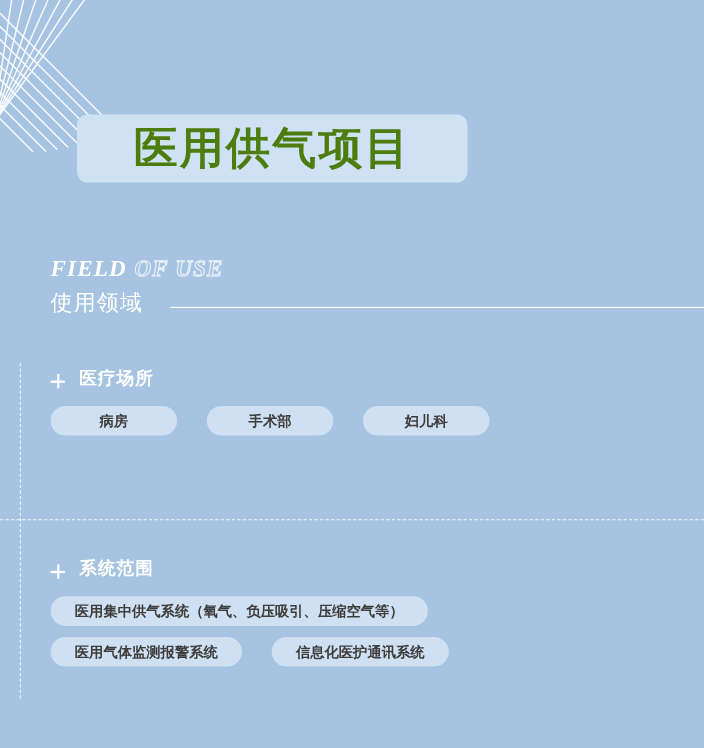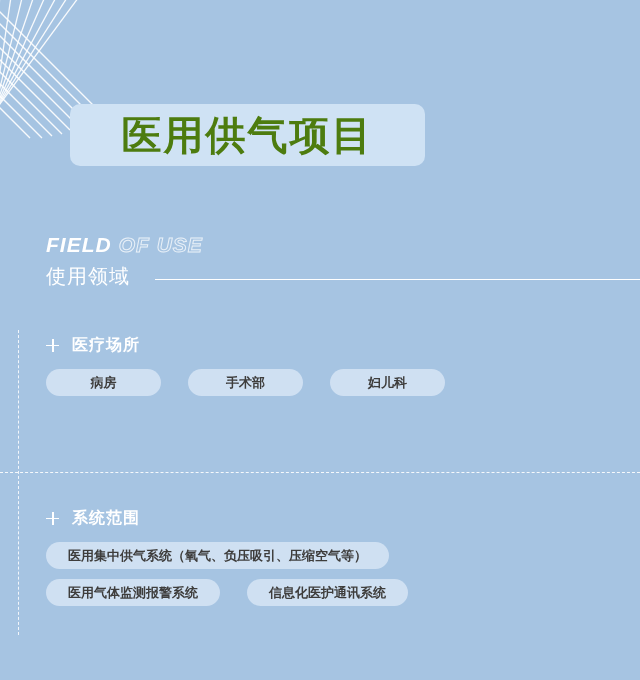--- a/index.html
+++ b/index.html
@@ -71,20 +71,21 @@
   .eyebrow {
     position: absolute;
     left: 46px;
     top: 234px;
     font-size: 21px;
     font-style: italic;
     font-weight: bold;
     letter-spacing: 1px;
     line-height: 1;
     white-space: nowrap;
+    font-family: Liberation Serif, serif;
   }
   .eyebrow .solid {
     color: #ffffff;
   }
   .eyebrow .outline {
     color: transparent;
     -webkit-text-stroke: 1px rgba(255,255,255,0.75);
     margin-left: 7px;
   }
 
@@ -116,21 +117,21 @@
   .group {
     position: absolute;
     left: 46px;
     right: 20px;
   }
   .group-venues { top: 337px; }
   .group-scope  { top: 510px; }
 
   .group-title {
     display: flex;
-    align-items: center;
+    align-items: flex-end;
     margin-bottom: 16px;
   }
   .plus-icon {
     position: relative;
     width: 13px;
     height: 13px;
     flex: 0 0 auto;
     margin-right: 13px;
   }
   .plus-icon::before,

